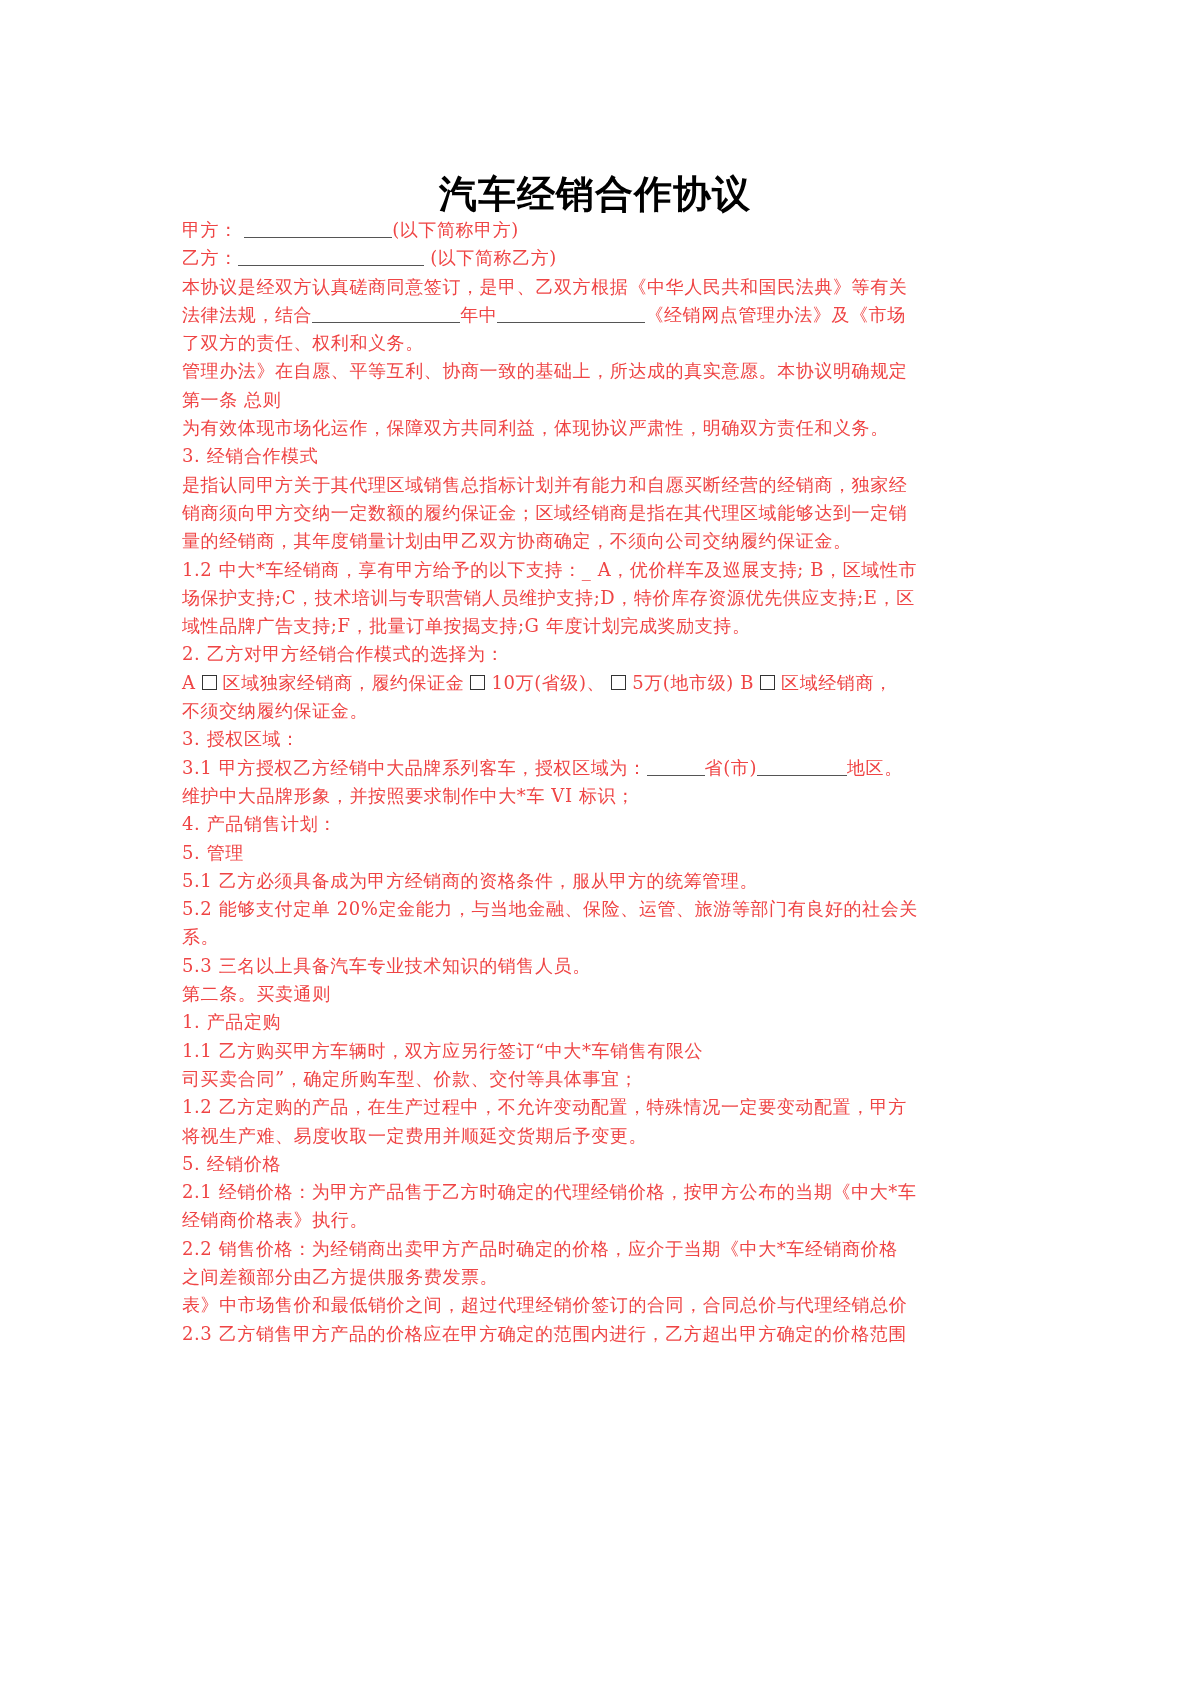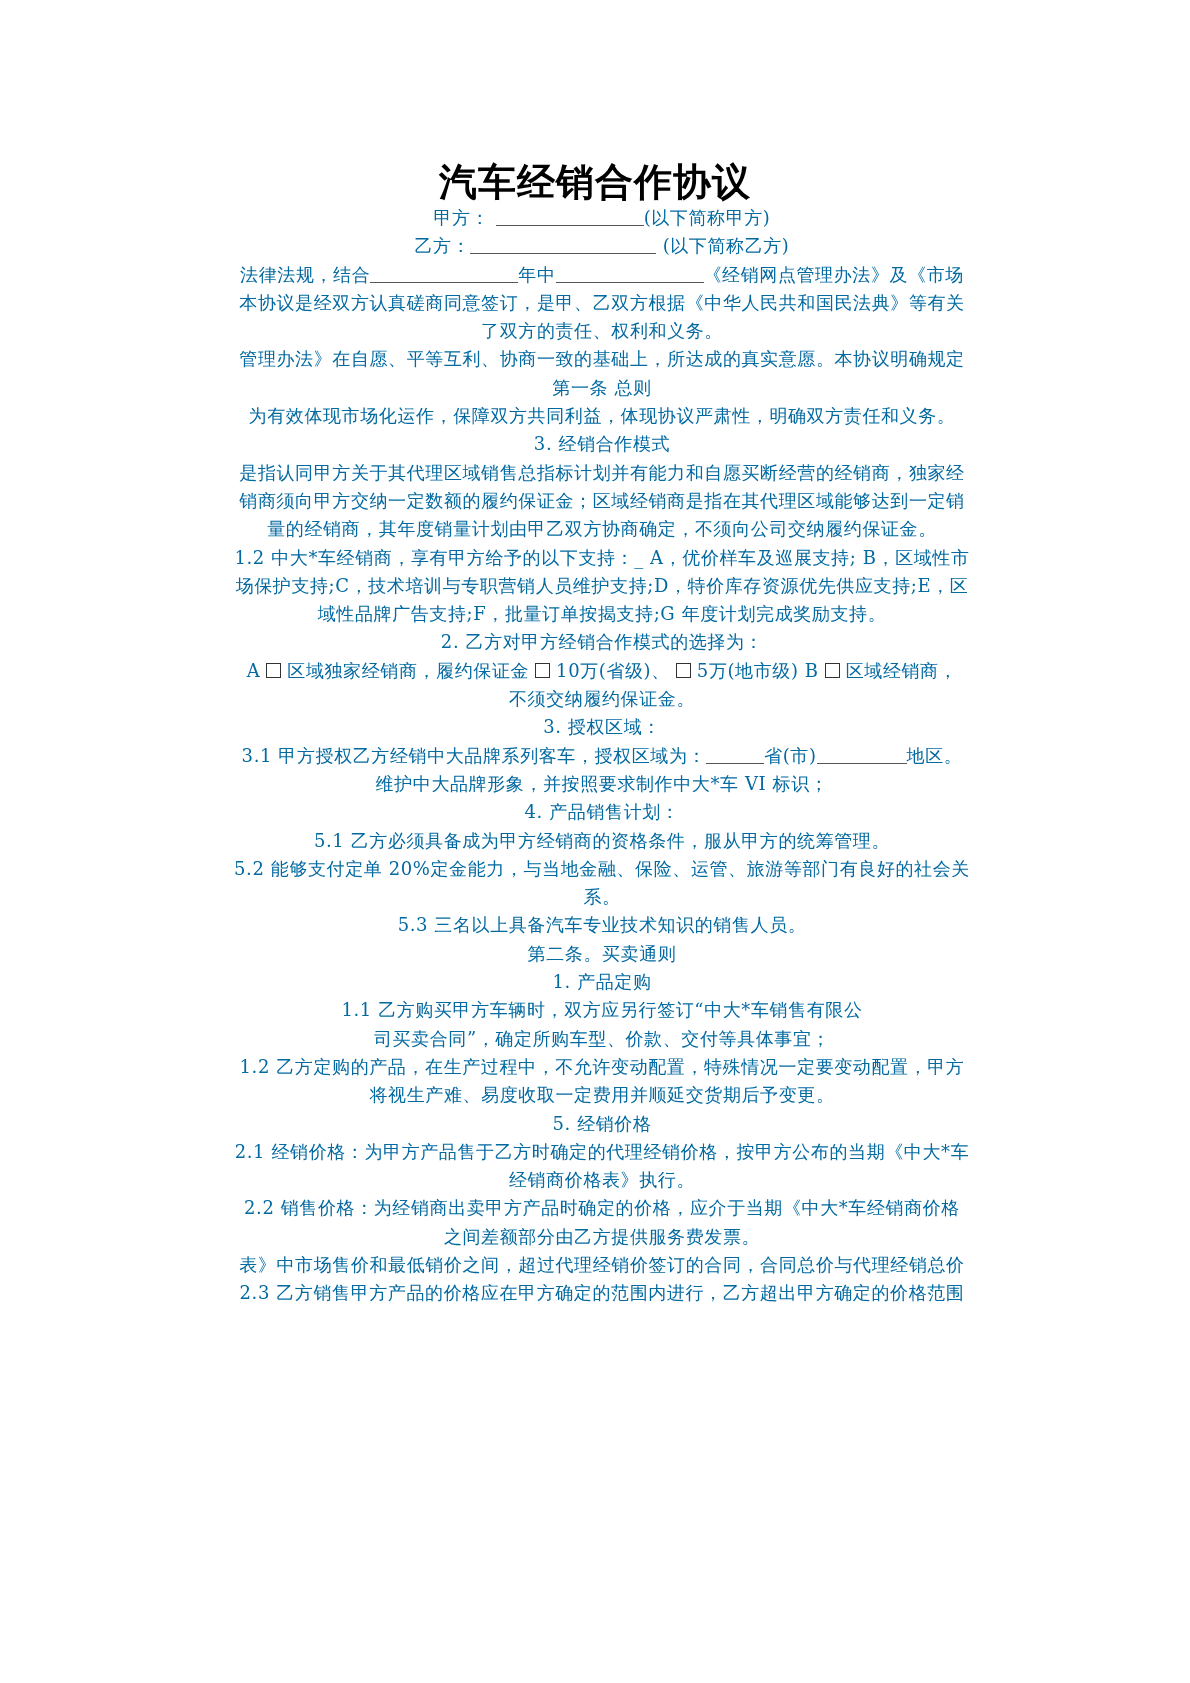--- a/index.html
+++ b/index.html
@@ -1,65 +1,66 @@
 <!DOCTYPE html>
 <html><head>
 <meta charset="utf-8">
 <style>
   html, body { margin: 0; padding: 0; background: #ffffff; }
   body { width: 1190px; height: 1683px; position: relative; overflow: hidden; }
   .page {
-    position: absolute; left: 0; top: 0; width: 1190px; height: 1413px; background: #ffffff; border-radius: 6px;
+    position: absolute; left: 0; top: 12px; width: 1190px; height: 1413px; background: #ffffff; border-radius: 6px;
   }
   .title {
     position: absolute; left: 0; top: 160px; width: 1190px; text-align: center;
     font-family: "DejaVu Sans", sans-serif; font-weight: bold; font-size: 38px;
     color: #000; letter-spacing: 1px; line-height: 44px;
   }
   .body {
     position: absolute; left: 182px; top: 204px; width: 840px;
-    font-family: "DejaVu Serif", serif; font-size: 18px; color: #0369a1; text-align: center;
+    font-family: "DejaVu Serif", serif; font-size: 18px; color: #ef4444;
   }
   .line {
     height: 28.3px; line-height: 28.3px; white-space: pre; letter-spacing: 0.6px;
   }
   .blank { display: inline-block; border-bottom: 1px solid #555; height: 18px; vertical-align: -2px; }
   .box { display: inline-block; width: 13px; height: 13px; border: 1px solid #333; vertical-align: -1px; margin: 0 6px; }
 </style>
 </head>
 <body>
 
 <div class="page">
   <div class="title">汽车经销合作协议</div>
 
   <div class="body">
     <div class="line"><span>甲方：</span><span> </span><span class="blank" style="width:148px"></span><span>(以下简称甲方)</span></div>
     <div class="line"><span>乙方：</span><span class="blank" style="width:186px"></span><span> (以下简称乙方)</span></div>
 
+    <div class="line">本协议是经双方认真磋商同意签订，是甲、乙双方根据《中华人民共和国民法典》等有关</div>
     <div class="line"><span>法律法规，结合</span><span class="blank" style="width:148px"></span><span>年中</span><span class="blank" style="width:148px"></span><span>《经销网点管理办法》及《市场</span></div>
-    <div class="line">本协议是经双方认真磋商同意签订，是甲、乙双方根据《中华人民共和国民法典》等有关</div>
     <div class="line">了双方的责任、权利和义务。</div>
     <div class="line">管理办法》在自愿、平等互利、协商一致的基础上，所达成的真实意愿。本协议明确规定</div>
 
     <div class="line">第一条 总则</div>
     <div class="line">为有效体现市场化运作，保障双方共同利益，体现协议严肃性，明确双方责任和义务。</div>
     <div class="line">3. 经销合作模式</div>
     <div class="line">是指认同甲方关于其代理区域销售总指标计划并有能力和自愿买断经营的经销商，独家经</div>
     <div class="line">销商须向甲方交纳一定数额的履约保证金；区域经销商是指在其代理区域能够达到一定销</div>
     <div class="line">量的经销商，其年度销量计划由甲乙双方协商确定，不须向公司交纳履约保证金。</div>
     <div class="line">1.2 中大*车经销商，享有甲方给予的以下支持：_ A，优价样车及巡展支持; B，区域性市</div>
     <div class="line">场保护支持;C，技术培训与专职营销人员维护支持;D，特价库存资源优先供应支持;E，区</div>
     <div class="line">域性品牌广告支持;F，批量订单按揭支持;G 年度计划完成奖励支持。</div>
     <div class="line">2. 乙方对甲方经销合作模式的选择为：</div>
     <div class="line"><span>A</span><span class="box"></span><span>区域独家经销商，履约保证金</span><span class="box"></span><span>10万(省级)、</span><span class="box"></span><span>5万(地市级) B</span><span class="box"></span><span>区域经销商，</span></div>
     <div class="line">不须交纳履约保证金。</div>
     <div class="line">3. 授权区域：</div>
     <div class="line"><span>3.1 甲方授权乙方经销中大品牌系列客车，授权区域为：</span><span class="blank" style="width:58px"></span><span>省(市)</span><span class="blank" style="width:90px"></span><span>地区。</span></div>
     <div class="line">维护中大品牌形象，并按照要求制作中大*车 VI 标识；</div>
     <div class="line">4. 产品销售计划：</div>
+    <div class="line">5. 管理</div>
     <div class="line">5.1 乙方必须具备成为甲方经销商的资格条件，服从甲方的统筹管理。</div>
     <div class="line">5.2 能够支付定单 20%定金能力，与当地金融、保险、运管、旅游等部门有良好的社会关</div>
     <div class="line">系。</div>
     <div class="line">5.3 三名以上具备汽车专业技术知识的销售人员。</div>
 
     <div class="line">第二条。买卖通则</div>
     <div class="line">1. 产品定购</div>
     <div class="line">1.1 乙方购买甲方车辆时，双方应另行签订“中大*车销售有限公</div>
     <div class="line">司买卖合同”，确定所购车型、价款、交付等具体事宜；</div>
     <div class="line">1.2 乙方定购的产品，在生产过程中，不允许变动配置，特殊情况一定要变动配置，甲方</div>

